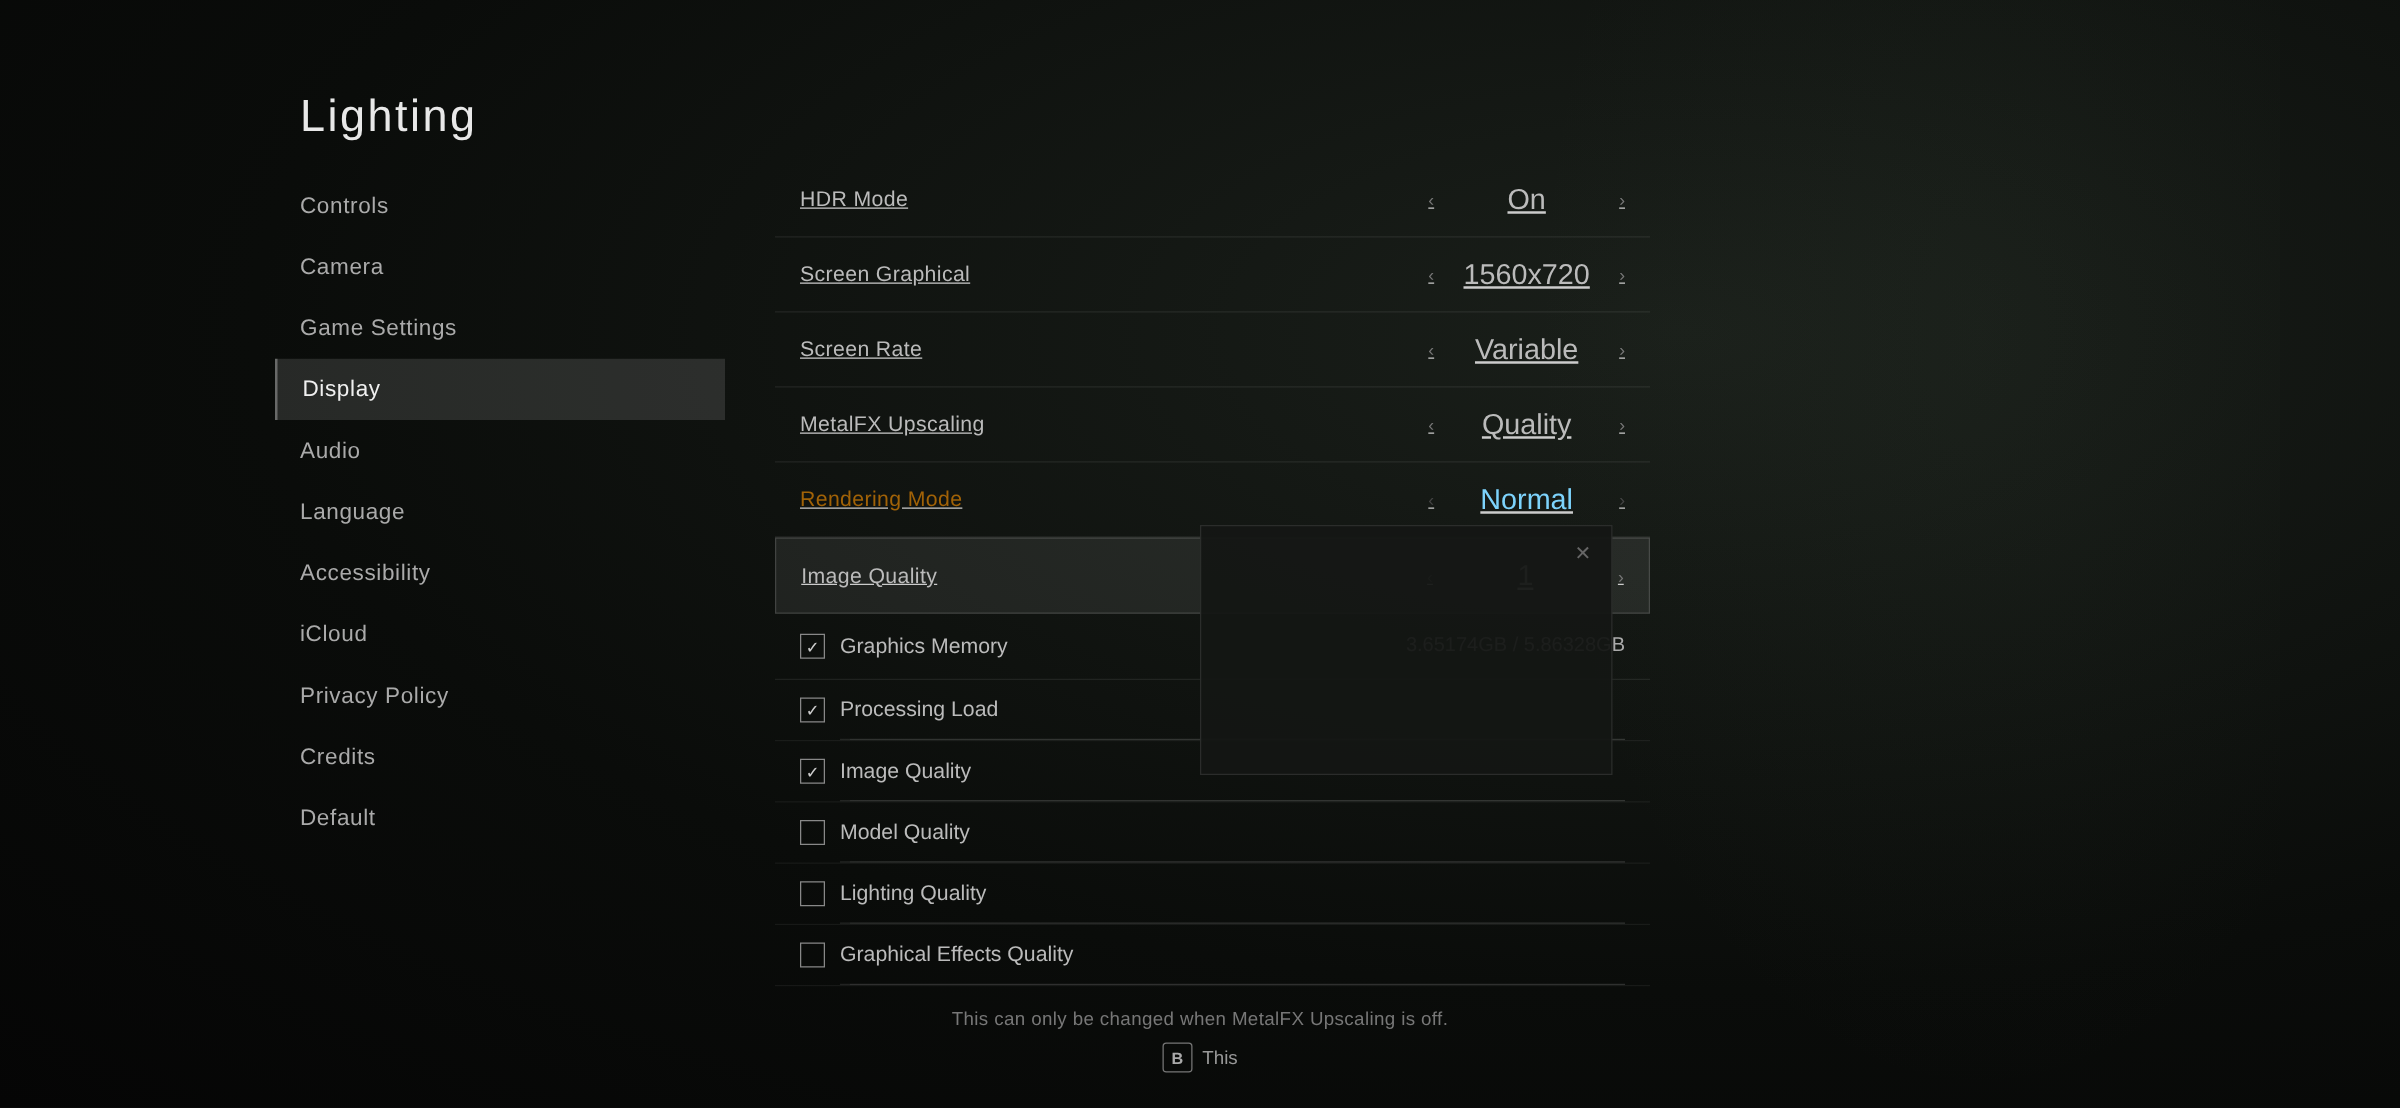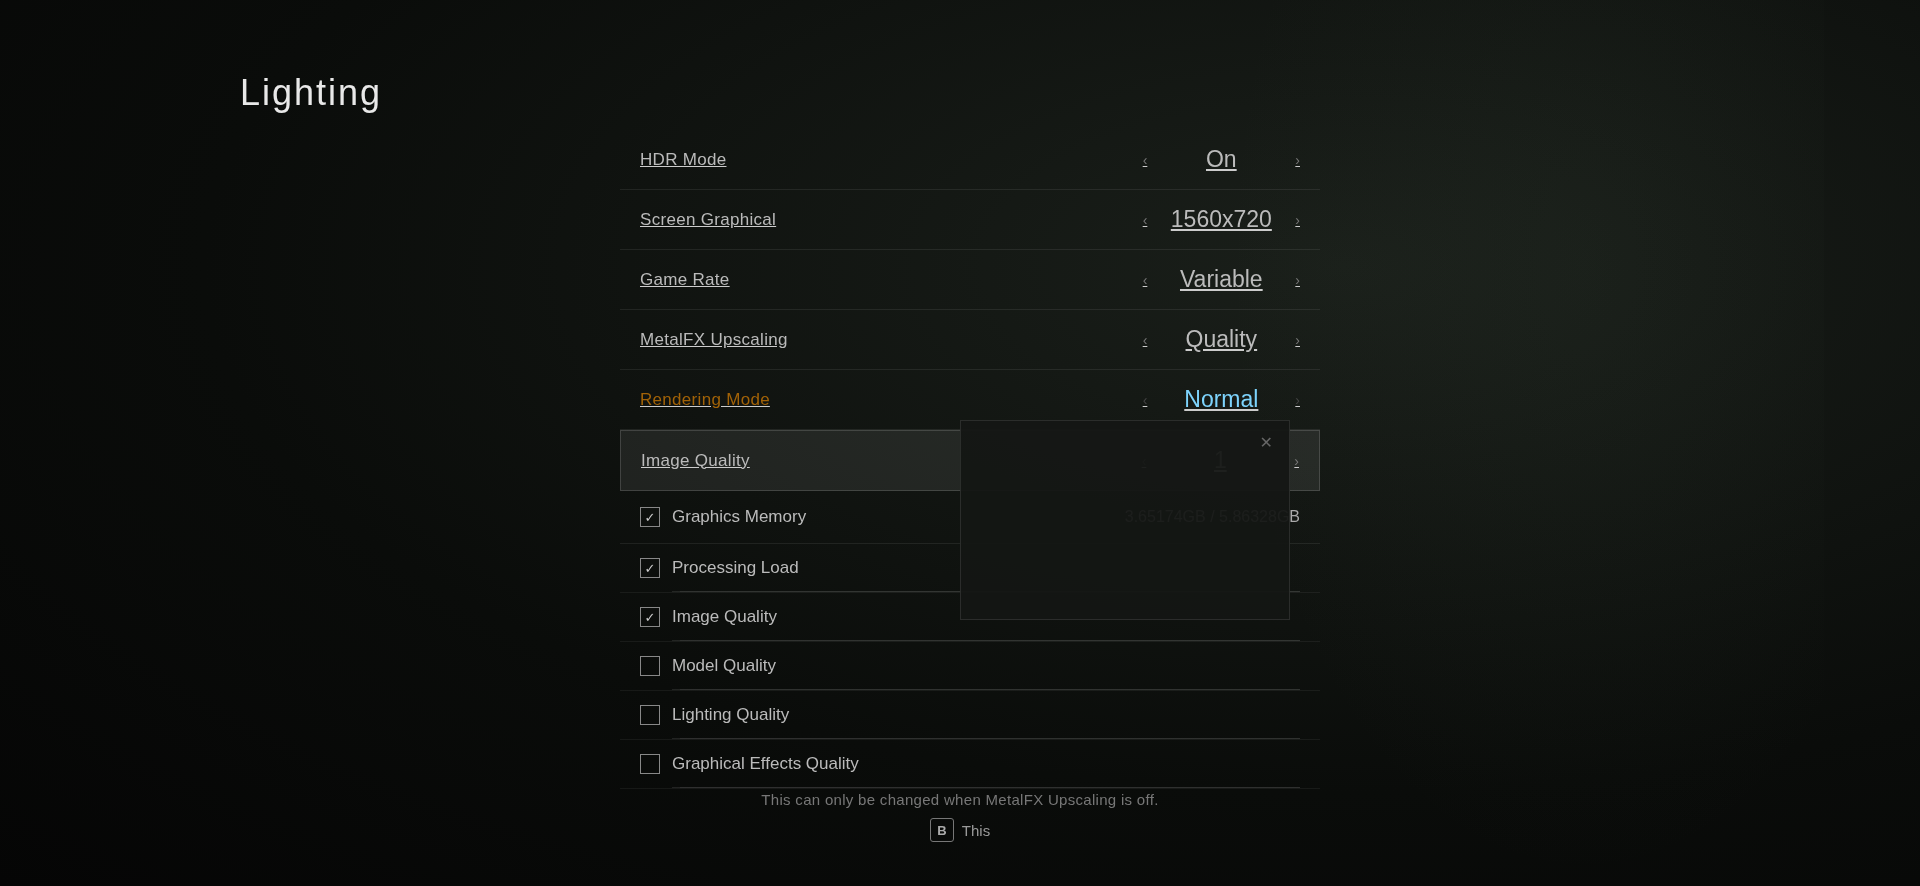--- a/index.html
+++ b/index.html
@@ -231,21 +231,21 @@
       top: 12px;
       right: 16px;
       font-size: 16px;
       color: #666;
       cursor: pointer;
     }
 
     
     .bottom-bar {
       position: absolute;
-      bottom: 44px;
+      bottom: 28px;
       left: 0;
       right: 0;
       display: flex;
       flex-direction: column;
       align-items: center;
       gap: 10px;
     }
 
     .bottom-hint {
       font-size: 15px;
@@ -278,20 +278,34 @@
 </head>
 <body>
 
 <div class="bg"></div>
 <div class="bg-figure"></div>
 
 <div class="page-container">
 
   <h1 class="page-title">Lighting</h1>
 
+  <nav class="sidebar">
+
+  <div class="sidebar-item">Controls</div>
+      <div class="sidebar-item">Camera</div>
+      <div class="sidebar-item">Game Settings</div>
+      <div class="sidebar-item active">Display</div>
+      <div class="sidebar-item">Audio</div>
+      <div class="sidebar-item">Language</div>
+      <div class="sidebar-item">Accessibility</div>
+      <div class="sidebar-item">iCloud</div>
+      <div class="sidebar-item">Privacy Policy</div>
+      <div class="sidebar-item">Credits</div>
+      <div class="sidebar-item">Default</div>
+    </nav>
 
   <div class="main-panel">
 
     <div>
 
     <div class="setting-row">
           <span class="setting-label">HDR Mode</span>
           <div class="setting-value-container">
             <span class="arrow">‹</span>
             <span class="setting-value">On</span>
@@ -300,21 +314,21 @@
         </div>
         <div class="setting-row">
           <span class="setting-label">Screen Graphical</span>
           <div class="setting-value-container">
             <span class="arrow">‹</span>
             <span class="setting-value">1560x720</span>
             <span class="arrow">›</span>
           </div>
         </div>
         <div class="setting-row">
-          <span class="setting-label">Game Rate</span>
+          <span class="setting-label">Screen Rate</span>
           <div class="setting-value-container">
             <span class="arrow">‹</span>
             <span class="setting-value">Variable</span>
             <span class="arrow">›</span>
           </div>
         </div>
         <div class="setting-row">
           <span class="setting-label">MetalFX Upscaling</span>
           <div class="setting-value-container">
             <span class="arrow">‹</span>

